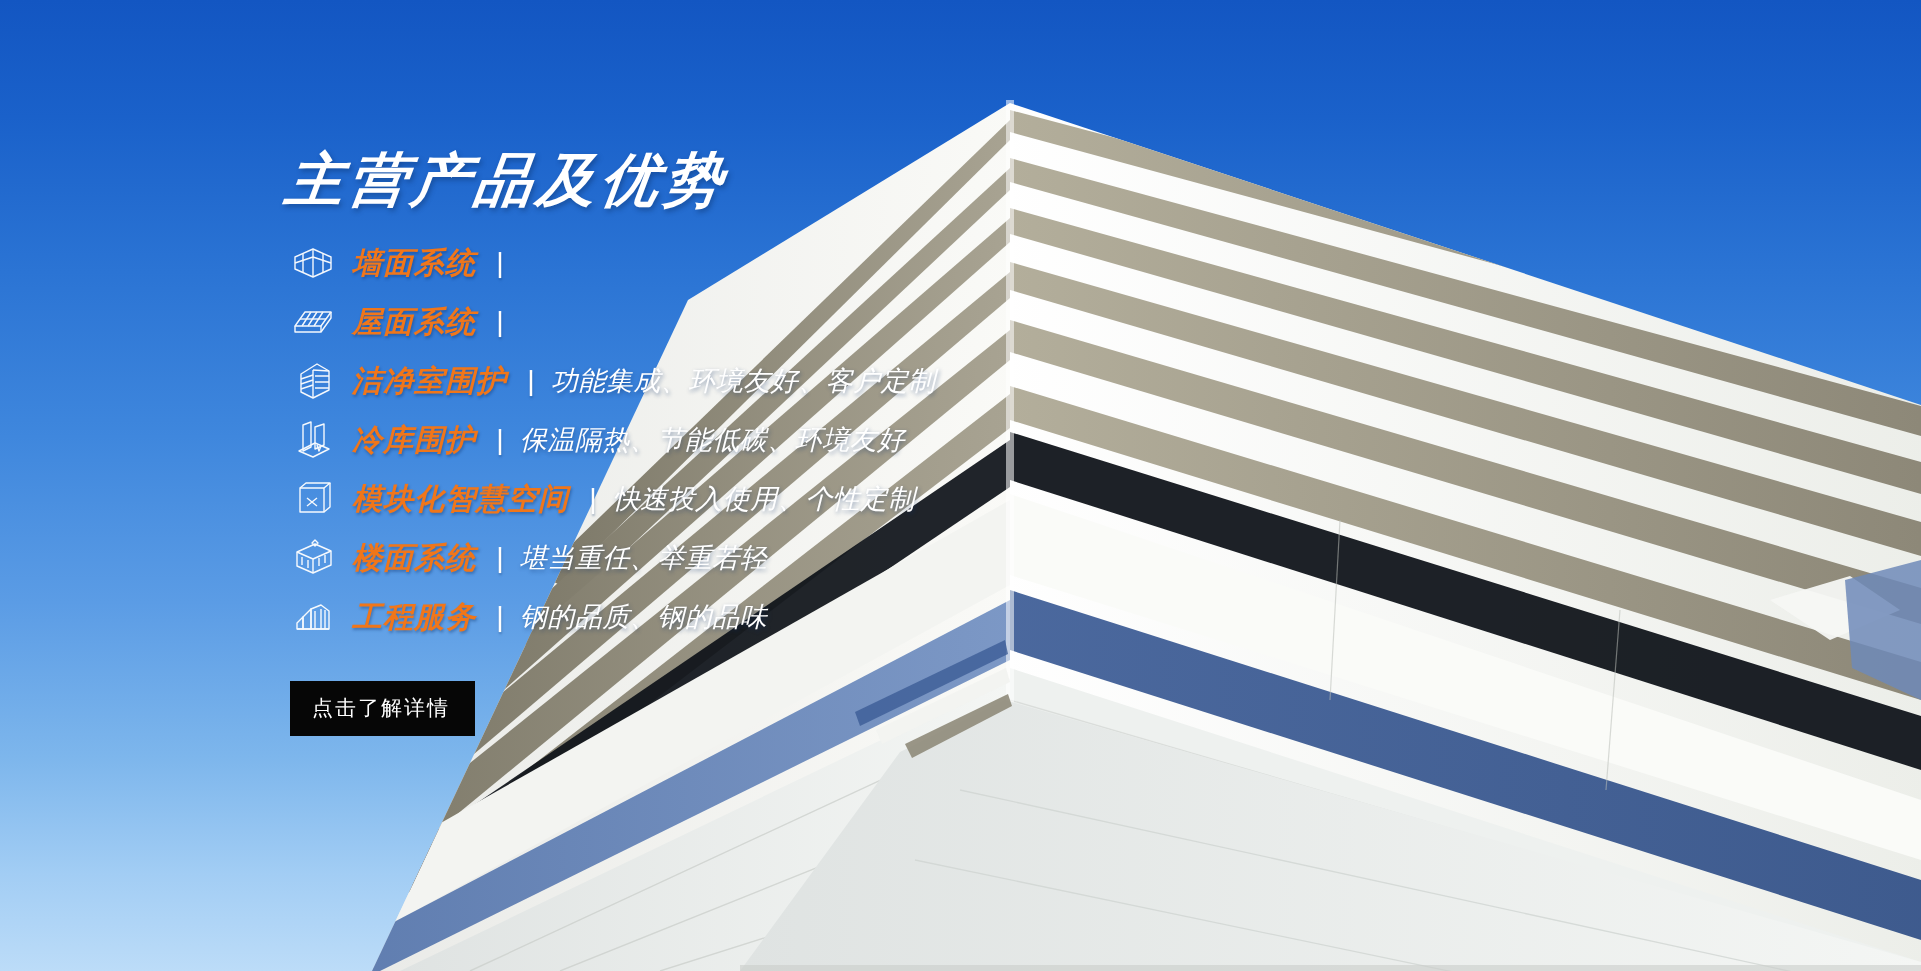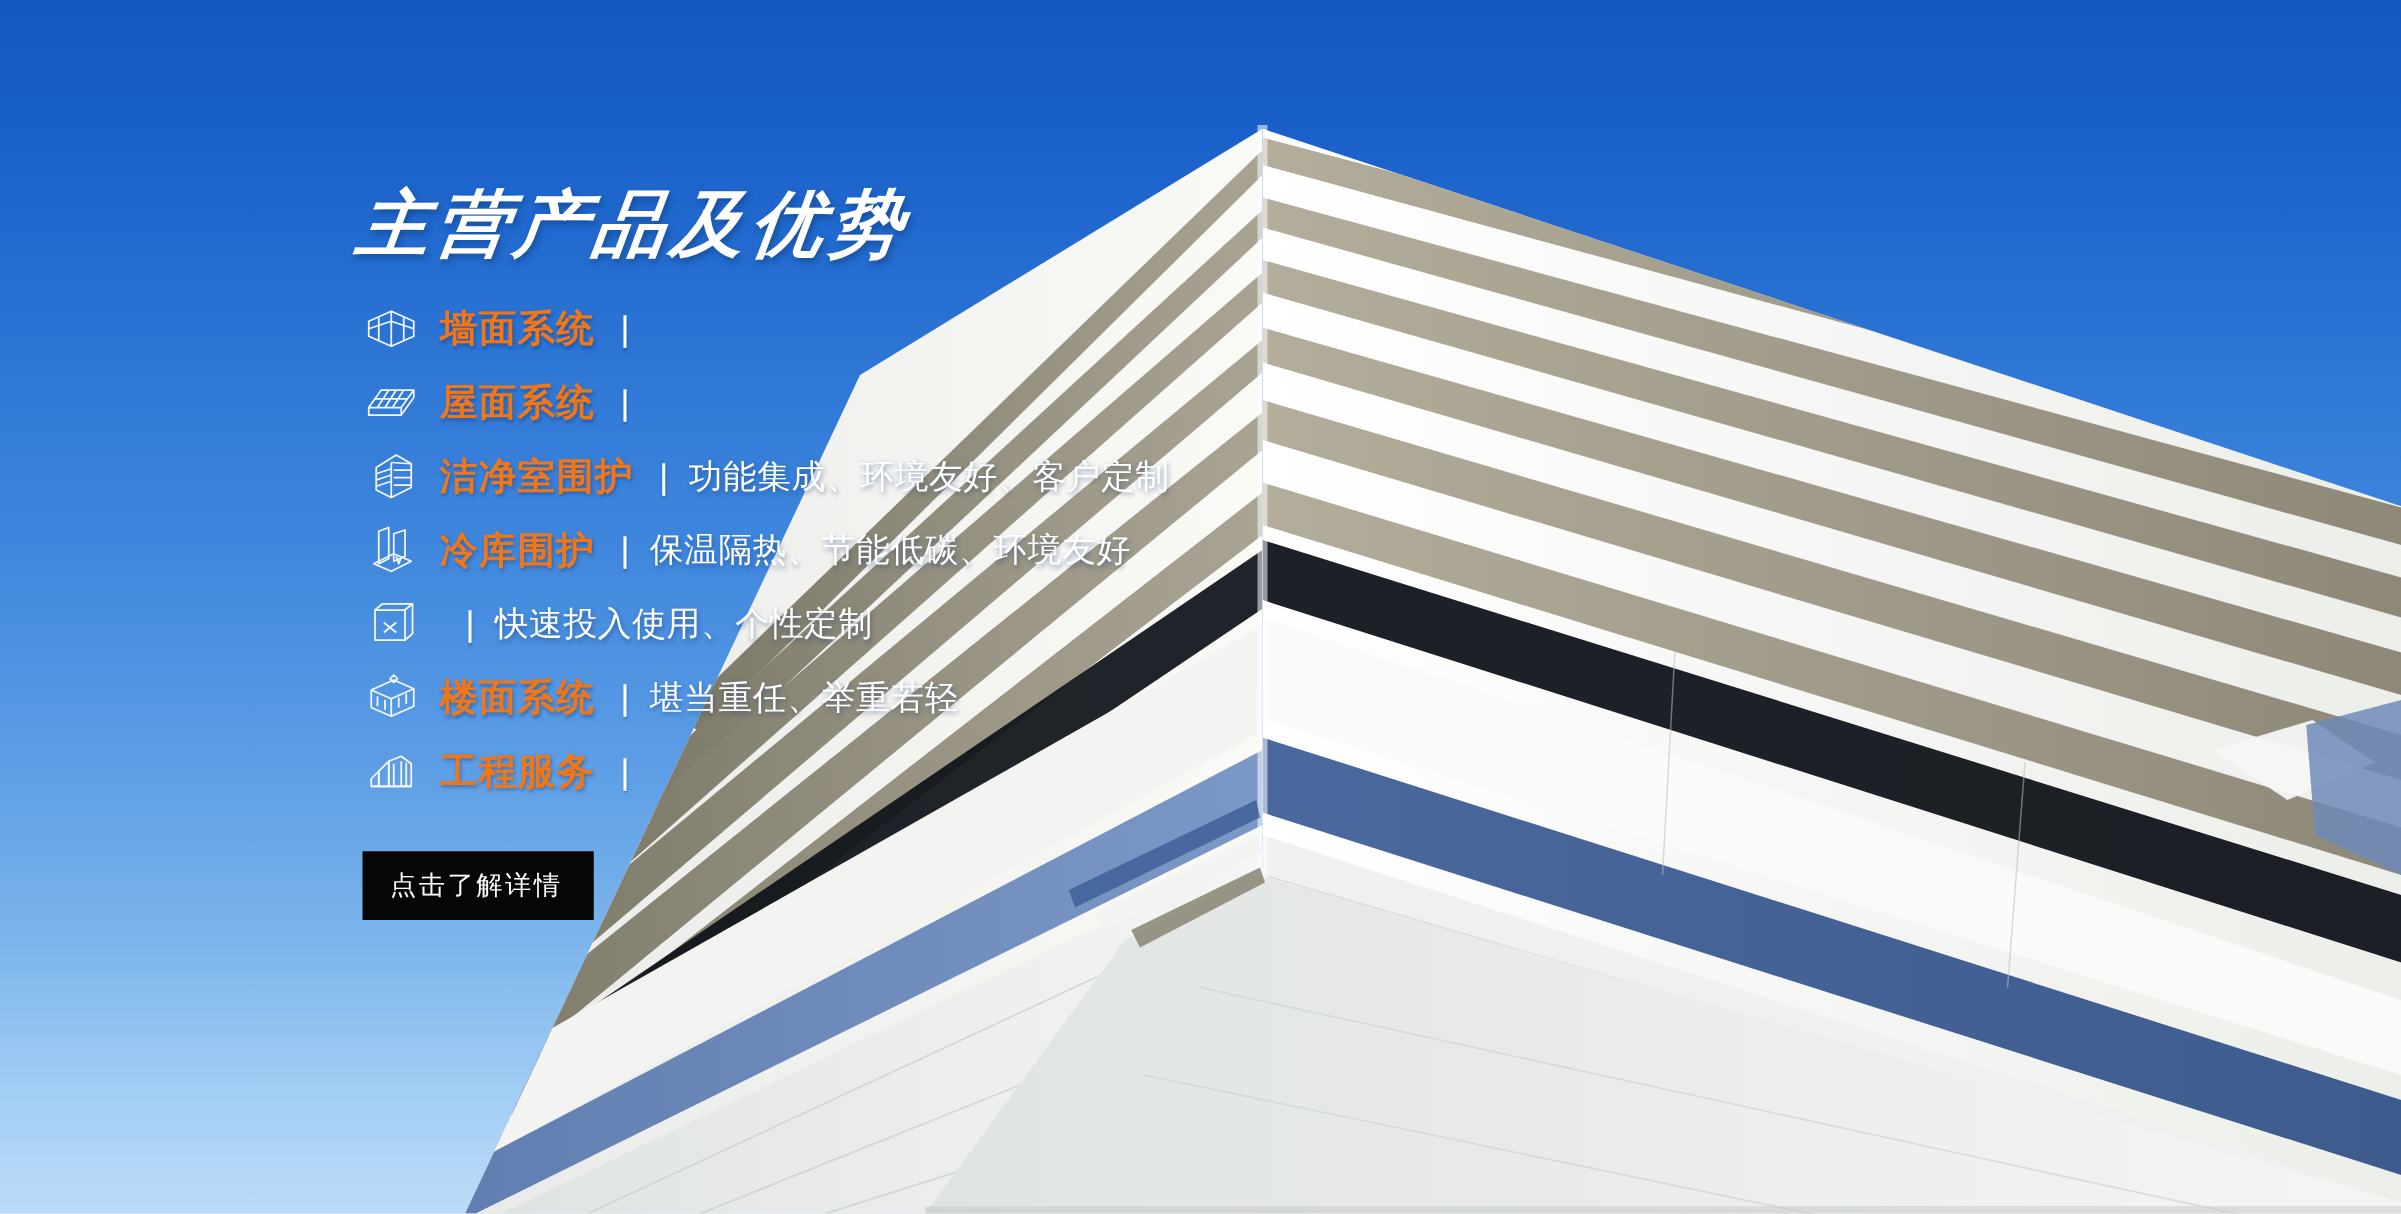--- a/index.html
+++ b/index.html
@@ -53,20 +53,21 @@
   }
   #list {
     margin-top: 22px;
     list-style: none;
   }
   .row {
     display: flex;
     align-items: center;
     height: 59px;
     white-space: nowrap;
+    font-style: italic;
   }
   .ico {
     width: 46px;
     height: 44px;
     flex: 0 0 46px;
     display: flex;
     align-items: center;
     justify-content: center;
     margin-right: 16px;
     opacity: .95;
@@ -288,20 +289,21 @@
 
       <li class="row">
         <span class="ico">
           <svg width="42" height="42" viewBox="0 0 42 42" fill="none" stroke="#ffffff" stroke-width="1.4" stroke-linejoin="round">
             <path d="M8 10 L32 10 L32 34 L8 34 Z"></path>
             <path d="M8 10 L14 5 L38 5 L32 10"></path>
             <path d="M32 34 L38 29 L38 5"></path>
             <path d="M15 20 L20 24 L15 28 M25 20 L20 24 L25 28"></path>
           </svg>
         </span>
+        <span class="name">模块化智慧空间</span>
         <span class="sep">❙</span>
         <span class="desc">快速投入使用、个性定制</span>
       </li>
 
       <li class="row">
         <span class="ico">
           <svg width="44" height="40" viewBox="0 0 44 40" fill="none" stroke="#ffffff" stroke-width="1.4" stroke-linejoin="round">
             <path d="M6 14 L24 6 L40 13 L40 27 L22 35 L6 28 Z"></path>
             <path d="M6 14 L22 21 L22 35"></path>
             <path d="M22 21 L40 13"></path>
@@ -320,19 +322,20 @@
           <svg width="44" height="40" viewBox="0 0 44 40" fill="none" stroke="#ffffff" stroke-width="1.4" stroke-linejoin="round">
             <path d="M6 26 L12 20 L12 32 L6 32 Z"></path>
             <path d="M12 20 L20 12 L20 32 L12 32 Z"></path>
             <path d="M20 12 L30 8 L38 14 L38 32 L20 32 Z"></path>
             <path d="M24 14 L24 32 M30 12 L30 32 M34 13 L34 32"></path>
             <path d="M6 32 L38 32"></path>
           </svg>
         </span>
         <span class="name">工程服务</span>
         <span class="sep">❙</span>
+        <span class="desc">钢的品质、钢的品味</span>
       </li>
 
     </ul>
 
     <button id="cta">点击了解详情</button>
   </div>
 </div>
 
 </body></html>

